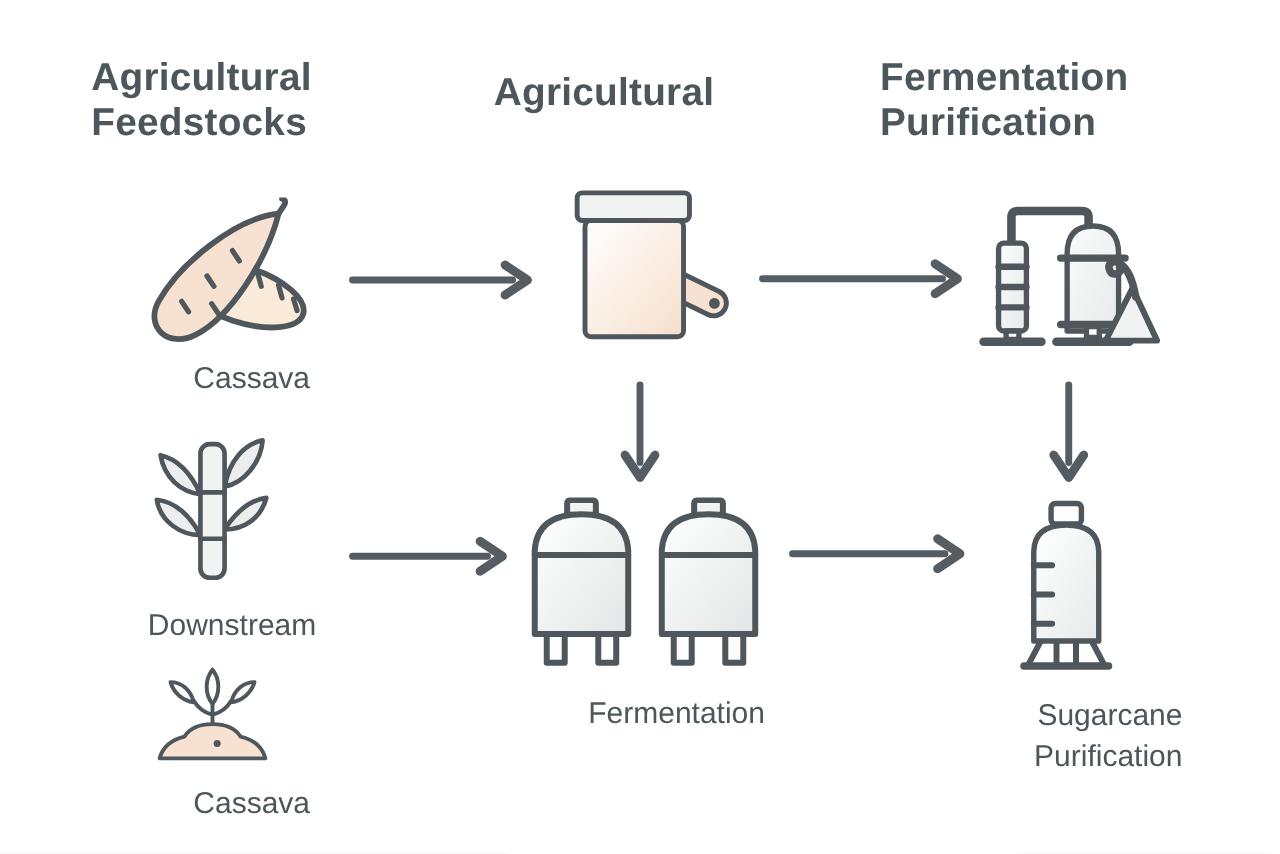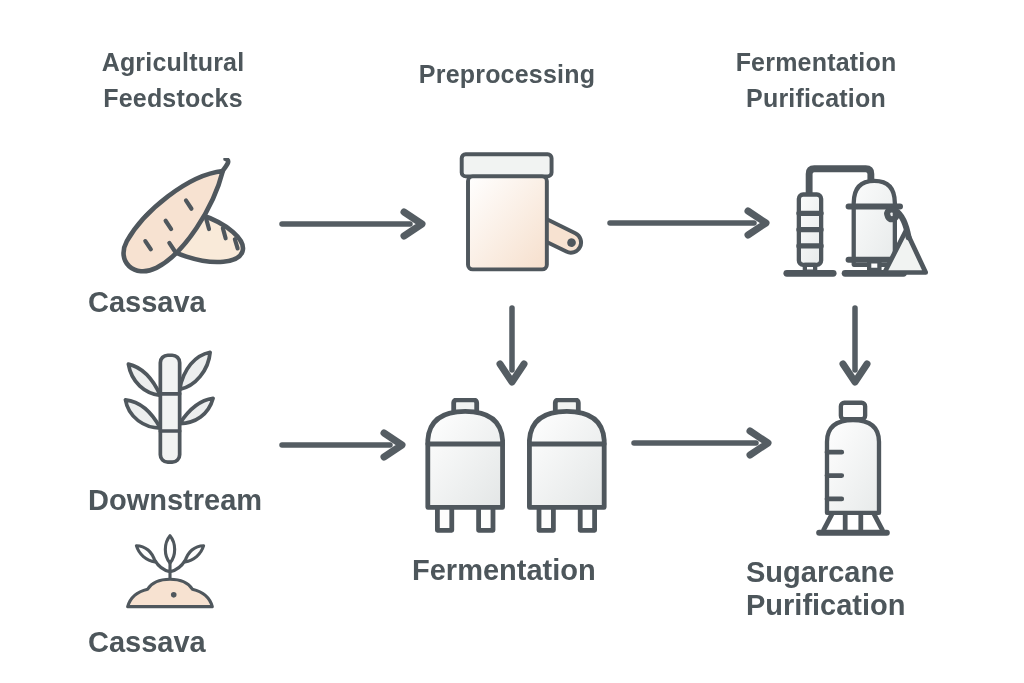--- a/index.html
+++ b/index.html
@@ -3,22 +3,22 @@
 <meta charset="utf-8">
 <style>
   :root{
     --text:#4d565b; --outline:#4f575d; --arrow:#555d63;
     --peach:#f7e2d1; --light-gray:#eceeee; --background:#ffffff;
   }
   html,body{margin:0;padding:0;}
   body{background:#e9e9e9;font-family:"Liberation Sans","DejaVu Sans",sans-serif;}
   .canvas{position:relative;width:1024px;height:683px;background:var(--background);overflow:hidden;}
   .abs{position:absolute;}
-  .col-header{position:absolute;text-align:center;font-size:25px;font-weight:600;line-height:36px;color:var(--text);letter-spacing:.2px;}
-  .node-label{position:absolute;text-align:left;font-size:29px;font-weight:700;line-height:33px;color:var(--text);}
+  .col-header{position:absolute;text-align:left;font-size:31px;font-weight:600;line-height:36px;color:var(--text);letter-spacing:.2px;}
+  .node-label{position:absolute;text-align:right;font-size:24px;font-weight:400;line-height:33px;color:var(--text);}
   
   .st{stroke:var(--outline);stroke-width:5;stroke-linecap:round;stroke-linejoin:round;fill:none;}
   .st45{stroke:var(--outline);stroke-width:4.5;stroke-linecap:round;fill:none;}
   .st6{stroke:var(--outline);stroke-width:6;stroke-linecap:round;fill:none;}
   .st7{stroke:var(--outline);stroke-width:7;stroke-linecap:round;stroke-linejoin:round;fill:none;}
   .st8{stroke:var(--outline);stroke-width:8;stroke-linecap:round;stroke-linejoin:round;fill:none;}
   .fill-st{fill:var(--outline);stroke:none;}
   .fpeach{fill:var(--peach);}
   .fpeach-lt{fill:#f9ead9;}
   .fgray{fill:var(--light-gray);}
@@ -26,21 +26,21 @@
   .fwhite{fill:#fdfdfd;}
   .arrow-line{stroke:var(--arrow);stroke-width:5.5;stroke-linecap:round;}
   .arrow-head{stroke:var(--arrow);stroke-width:7;stroke-linecap:round;stroke-linejoin:round;fill:none;}
 </style>
 </head>
 <body>
 
 <div class="canvas">
 
   <div class="col-header" style="left:73px;top:44px;width:200px;">Agricultural Feedstocks</div>
-  <div class="col-header" style="left:395px;top:56px;width:224px;">Preprocessing</div>
+  <div class="col-header" style="left:395px;top:56px;width:224px;">Agricultural</div>
   <div class="col-header" style="left:704px;top:44px;width:224px;">Fermentation Purification</div>
 
   <svg class="abs" style="left:86px;top:158px;" width="162" height="120" viewBox="0 0 175 130">
     <ellipse class="st fpeach-lt" transform="rotate(18 116 84)" cx="116" cy="84" rx="56" ry="24"></ellipse>
     <path class="st45" d="M 130 66 l 3 11 M 148 76 l 3 11 M 161 88 l 3 10"></path>
     <path class="st fpeach" d="M 148 14 C 110 18 62 58 44 90 C 32 112 52 131 76 119 C 106 104 138 54 148 14 Z"></path>
     <path class="st" d="M 147 15 C 152 8 157 3 151 1"></path>
     <path class="st45" d="M 64 90 l 6 9 M 86 68 l 6 9 M 108 46 l 6 9 M 90 92 l 6 9"></path>
   </svg>
   <div class="node-label" style="left:88px;top:286px;width:160px;">Cassava</div>

